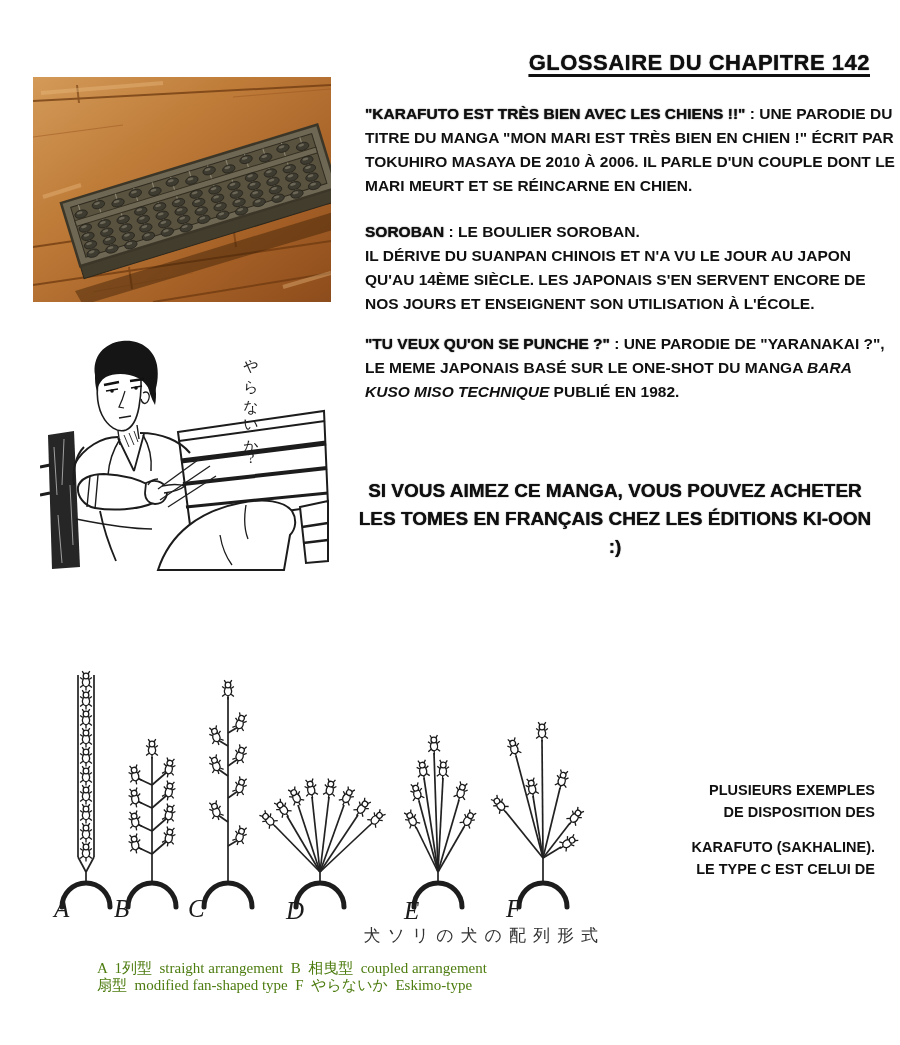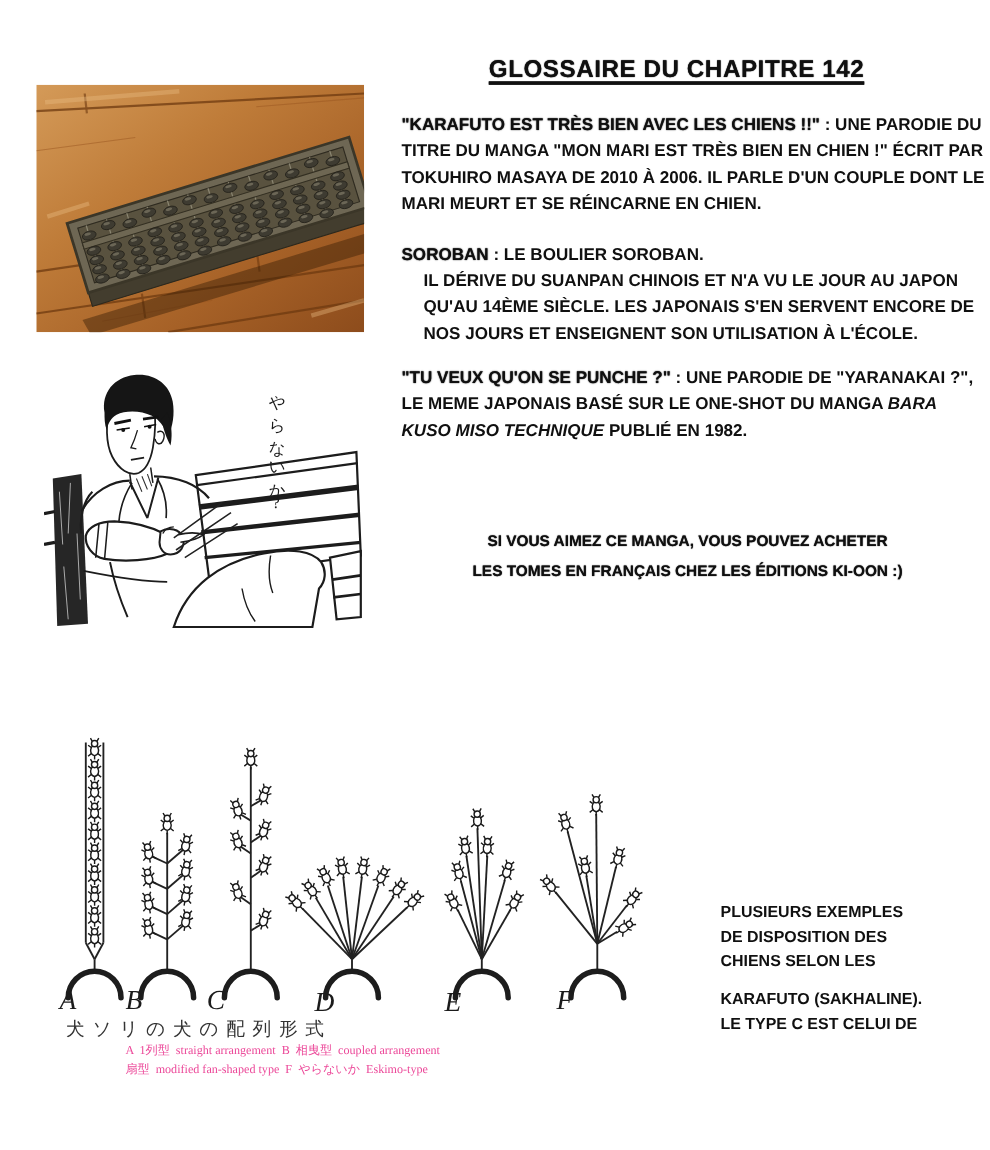--- a/index.html
+++ b/index.html
@@ -1,42 +1,42 @@
 <!DOCTYPE html>
 <html><head>
 <meta charset="utf-8">
 <style>
   html,body{margin:0;padding:0;background:#ffffff;}
   .page{position:relative;width:900px;height:1045px;background:#fff;overflow:hidden;
         font-family:"Liberation Sans",sans-serif;color:#101010;}
-  .title{position:absolute;left:360px;top:50px;width:510px;text-align:center;
+  .title{position:absolute;left:360px;top:50px;width:510px;text-align:right;
          font-size:22px;font-weight:700;letter-spacing:.5px;
          text-decoration:underline;text-decoration-thickness:2.5px;text-underline-offset:4px;
          text-shadow:0 0 1px #000;}
   .para{position:absolute;left:365px;width:530px;font-size:15.5px;line-height:24px;font-weight:700;}
   .para .term{text-shadow:0 0 1.2px #000;}
   .p1{top:102px}.p2{top:220px}.p3{top:332px}
-  .blockline{display:block;margin-left:20px;}
+  .blockline{display:block;}
   .ital{font-style:italic;}
-  .promo{position:absolute;left:365px;top:477px;width:520px;text-align:center;
-         font-size:14px;line-height:28px;font-weight:700;text-shadow:0 0 1px #000;}
+  .promo{position:absolute;left:355px;top:477px;width:520px;text-align:center;
+         font-size:19px;line-height:28px;font-weight:700;text-shadow:0 0 1px #000;}
   .photo{position:absolute;left:33px;top:77px;}
   .panel{position:absolute;left:40px;top:335px;}
   .speech{position:absolute;left:241px;top:349px;height:130px;
           writing-mode:vertical-rl;text-orientation:upright;
           font-family:"Liberation Serif",serif;font-size:15px;letter-spacing:3px;color:#1c1c1c;}
   .diagram{position:absolute;left:42px;top:645px;}
   .dletter{font-family:"Liberation Serif",serif;font-style:italic;font-size:25px;fill:#1b1b1b;}
-  .sidenote{position:absolute;left:655px;top:779px;width:220px;text-align:left;
-            font-size:14.5px;line-height:22px;font-weight:700;margin-top:40px;}
+  .sidenote{position:absolute;left:655px;top:779px;width:220px;text-align:right;
+            font-size:14.5px;line-height:22px;font-weight:700;}
   .sidenote .gap{height:13px;}
   .caption{position:absolute;left:60px;top:924px;width:545px;color:#2a2a2a;
            font-family:"Liberation Serif",serif;}
-  .caption-title{text-align:left;font-size:17px;letter-spacing:7px;margin-bottom:0;color:#333;}
-  .caption-line{font-size:11px;line-height:17px;white-space:pre;margin-left:54px;color:#ec4899;}
+  .caption-title{text-align:right;font-size:17px;letter-spacing:7px;margin-bottom:13px;color:#333;}
+  .caption-line{font-size:15px;line-height:17px;white-space:pre;margin-left:37px;color:#4d7c0f;}
 </style>
 </head>
 <body>
 
 <div class="page">
 
   <svg class="photo" width="298" height="225" viewBox="0 0 298 225">
     <defs>
       <linearGradient id="wood" x1="0" y1="0" x2="1" y2="1">
         <stop offset="0" stop-color="#d49a58"></stop>
@@ -394,21 +394,20 @@
     <text class="dletter" x="72" y="272">B</text>
     <text class="dletter" x="146" y="272">C</text>
     <text class="dletter" x="244" y="274">D</text>
     <text class="dletter" x="362" y="274">E</text>
     <text class="dletter" x="464" y="272">F</text>
   </svg>
 
   <div class="sidenote">
     <div>PLUSIEURS EXEMPLES</div>
     <div>DE DISPOSITION DES</div>
-    <div>CHIENS SELON LES</div>
     <div class="gap"></div>
     <div>KARAFUTO (SAKHALINE).</div>
     <div>LE TYPE C EST CELUI DE</div>
   </div>
 
   <div class="caption">
     <div class="caption-title">犬ソリの犬の配列形式</div>
     <div class="caption-line">A  1列型  straight arrangement  B  相曳型  coupled arrangement</div>
     <div class="caption-line">扇型  modified fan-shaped type  F  やらないか  Eskimo-type</div>
   </div>

